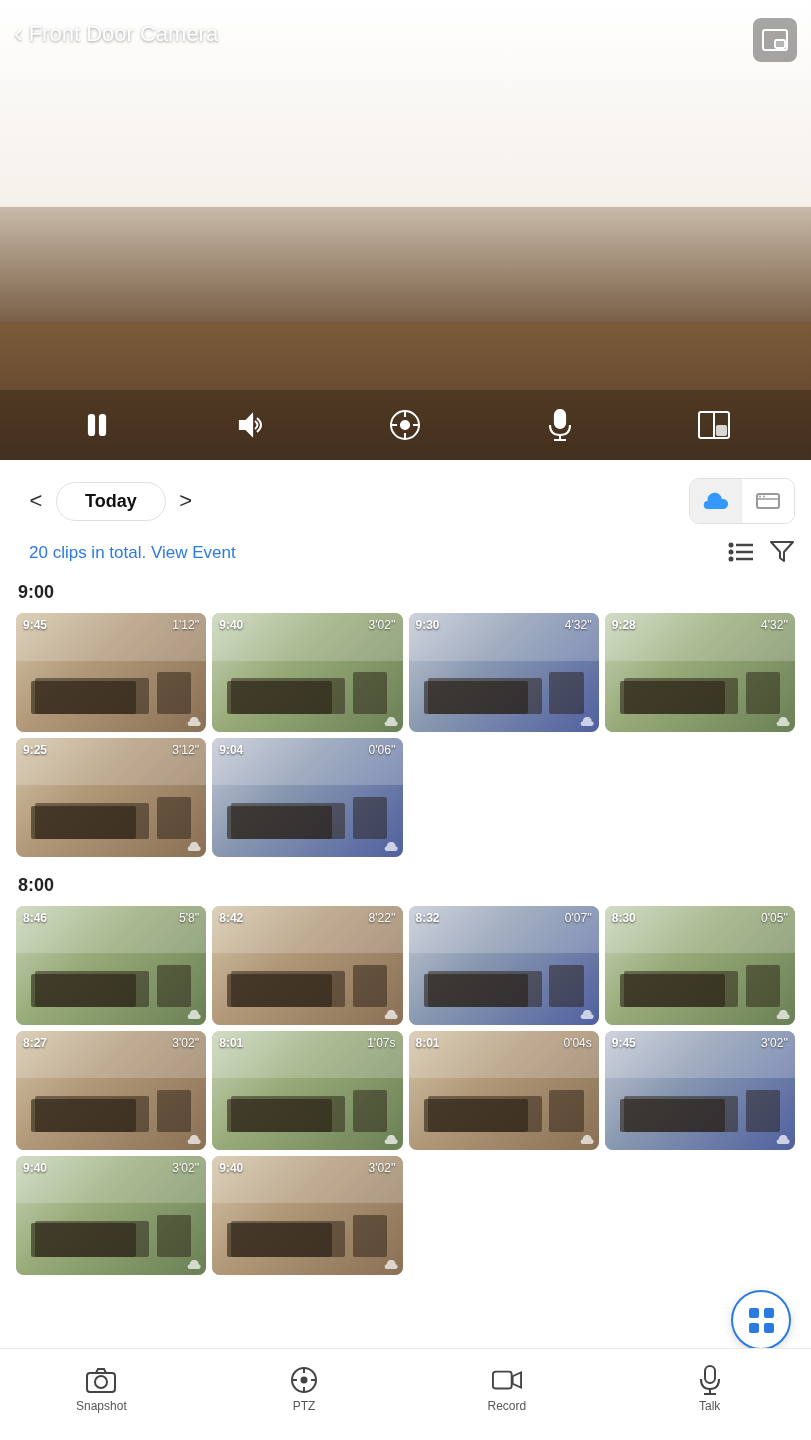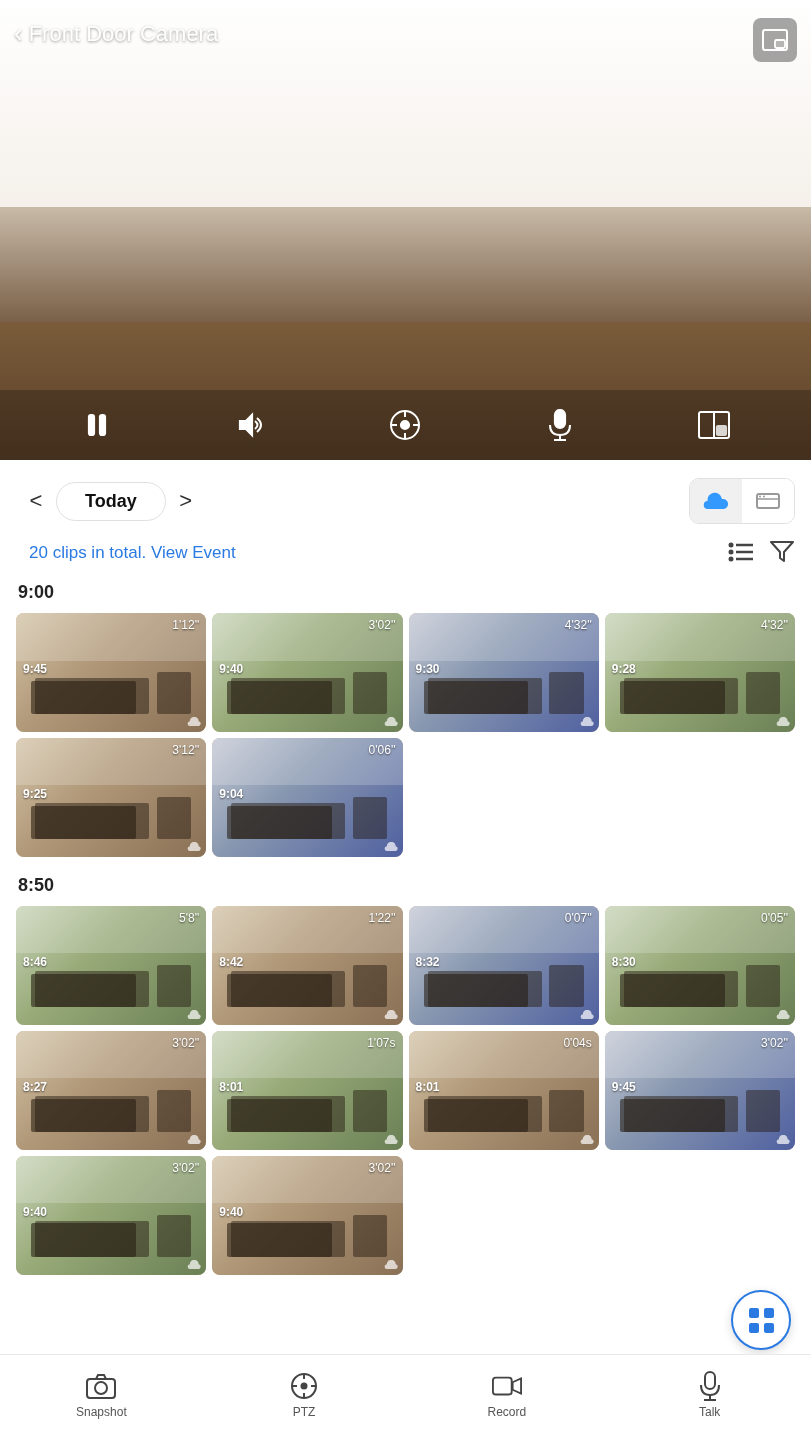--- a/index.html
+++ b/index.html
@@ -187,21 +187,20 @@
       background: rgba(40,30,20,0.5);
       border-radius: 2px;
     }
     .clip-time {
       position: absolute;
       top: 5px; left: 7px;
       color: #fff;
       font-size: 12px;
       font-weight: 600;
       text-shadow: 0 1px 2px rgba(0,0,0,0.6);
-      margin-top: 44px;
     }
     .clip-duration {
       position: absolute;
       top: 5px; right: 7px;
       color: #fff;
       font-size: 12px;
       font-weight: 500;
       text-shadow: 0 1px 2px rgba(0,0,0,0.6);
     }
     .clip-cloud {
@@ -231,21 +230,21 @@
     }
     .fab-dot {
       width: 10px; height: 10px;
       border-radius: 2px;
       background: #2a7ae2;
     }
 
     
     .bottom-nav {
       position: fixed;
-      bottom: 6px; left: 0;
+      bottom: 12px; left: 0;
       width: 811px;
       height: 80px;
       background: #fff;
       border-top: 1px solid #e8e8e8;
       display: flex;
       align-items: center;
       justify-content: flex-end;
       z-index: 200;
     }
     .nav-item {
@@ -453,40 +452,40 @@
         </div>
         <span class="clip-time">9:04</span>
         <span class="clip-duration">0'06''</span>
         <svg class="clip-cloud" viewBox="0 0 18 12" fill="none">
           <path d="M14 11H4a3 3 0 01-.4-6A5 5 0 0115 5a3 3 0 01-1 6z" fill="rgba(255,255,255,0.7)"></path>
         </svg>
       </div>
           </div>
         </div>
         <div class="hour-group">
-          <div class="hour-label">8:50</div>
+          <div class="hour-label">8:00</div>
           <div class="clips-grid">
             <div class="clip-thumb">
         <div class="clip-inner" style="background: linear-gradient(135deg, #c8d4b8 0%, #98aa78 40%, #6a8055 100%);">
           <div style="position:absolute;bottom:15%;left:8%;width:55%;height:28%;background:rgba(30,20,10,0.55);border-radius:2px;"></div>
           <div style="position:absolute;bottom:15%;right:8%;width:18%;height:35%;background:rgba(30,20,10,0.45);border-radius:2px;"></div>
         </div>
         <span class="clip-time">8:46</span>
         <span class="clip-duration">5'8''</span>
         <svg class="clip-cloud" viewBox="0 0 18 12" fill="none">
           <path d="M14 11H4a3 3 0 01-.4-6A5 5 0 0115 5a3 3 0 01-1 6z" fill="rgba(255,255,255,0.7)"></path>
         </svg>
       </div>
             <div class="clip-thumb">
         <div class="clip-inner" style="background: linear-gradient(135deg, #d4c4a8 0%, #b09878 40%, #8a7055 100%);">
           <div style="position:absolute;bottom:15%;left:8%;width:55%;height:28%;background:rgba(30,20,10,0.55);border-radius:2px;"></div>
           <div style="position:absolute;bottom:15%;right:8%;width:18%;height:35%;background:rgba(30,20,10,0.45);border-radius:2px;"></div>
         </div>
         <span class="clip-time">8:42</span>
-        <span class="clip-duration">1'22''</span>
+        <span class="clip-duration">8'22''</span>
         <svg class="clip-cloud" viewBox="0 0 18 12" fill="none">
           <path d="M14 11H4a3 3 0 01-.4-6A5 5 0 0115 5a3 3 0 01-1 6z" fill="rgba(255,255,255,0.7)"></path>
         </svg>
       </div>
             <div class="clip-thumb">
         <div class="clip-inner" style="background: linear-gradient(135deg, #c4c8d4 0%, #8898b0 40%, #5060a0 100%);">
           <div style="position:absolute;bottom:15%;left:8%;width:55%;height:28%;background:rgba(30,20,10,0.55);border-radius:2px;"></div>
           <div style="position:absolute;bottom:15%;right:8%;width:18%;height:35%;background:rgba(30,20,10,0.45);border-radius:2px;"></div>
         </div>
         <span class="clip-time">8:32</span>

